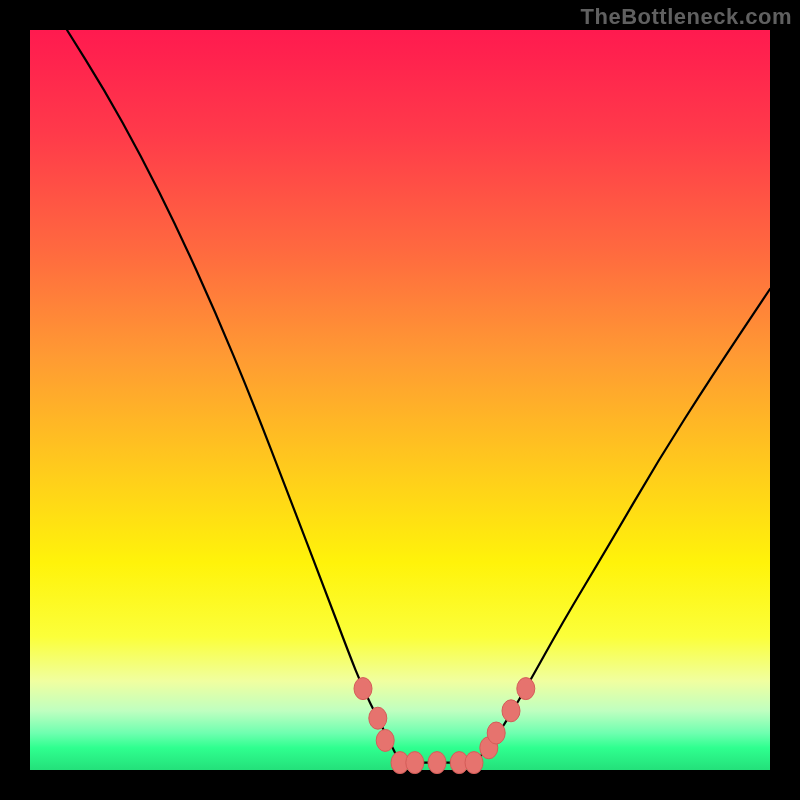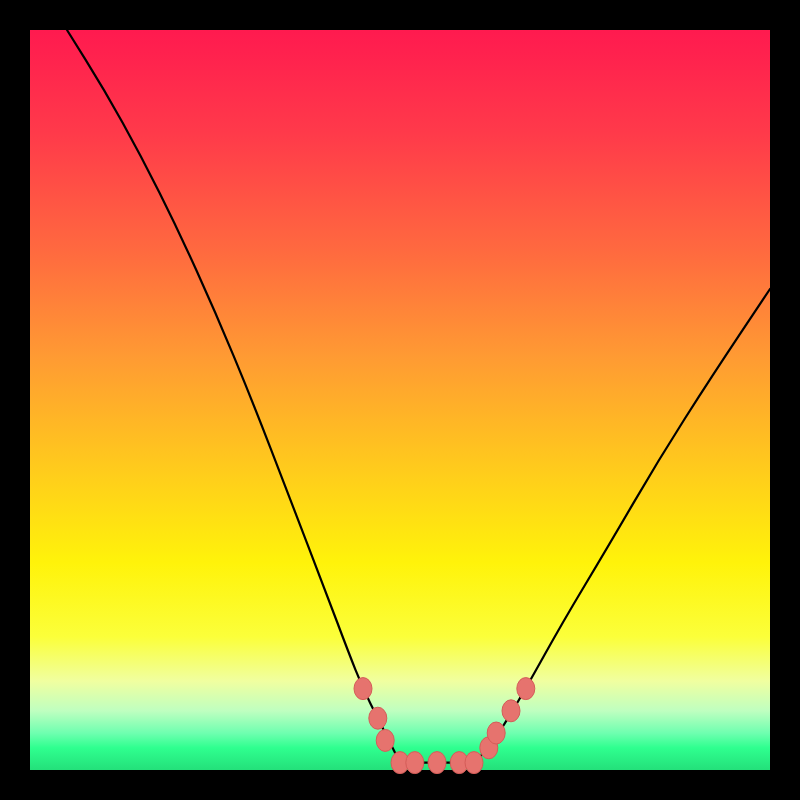--- a/index.html
+++ b/index.html
@@ -76,13 +76,14 @@
         <ellipse cx="384.8" cy="732.6" rx="9" ry="11" fill="#e6736e" stroke="#d45c58" stroke-width="1"></ellipse>
         <ellipse cx="407.0" cy="732.6" rx="9" ry="11" fill="#e6736e" stroke="#d45c58" stroke-width="1"></ellipse>
         <ellipse cx="429.2" cy="732.6" rx="9" ry="11" fill="#e6736e" stroke="#d45c58" stroke-width="1"></ellipse>
         <ellipse cx="444.0" cy="732.6" rx="9" ry="11" fill="#e6736e" stroke="#d45c58" stroke-width="1"></ellipse>
         <ellipse cx="458.8" cy="717.8" rx="9" ry="11" fill="#e6736e" stroke="#d45c58" stroke-width="1"></ellipse>
         <ellipse cx="466.2" cy="703.0" rx="9" ry="11" fill="#e6736e" stroke="#d45c58" stroke-width="1"></ellipse>
         <ellipse cx="481.0" cy="680.8" rx="9" ry="11" fill="#e6736e" stroke="#d45c58" stroke-width="1"></ellipse>
         <ellipse cx="495.8" cy="658.6" rx="9" ry="11" fill="#e6736e" stroke="#d45c58" stroke-width="1"></ellipse>
       </g>
   </svg>
+  <div class="watermark">TheBottleneck.com</div>
 </div>
 
 </body></html>

